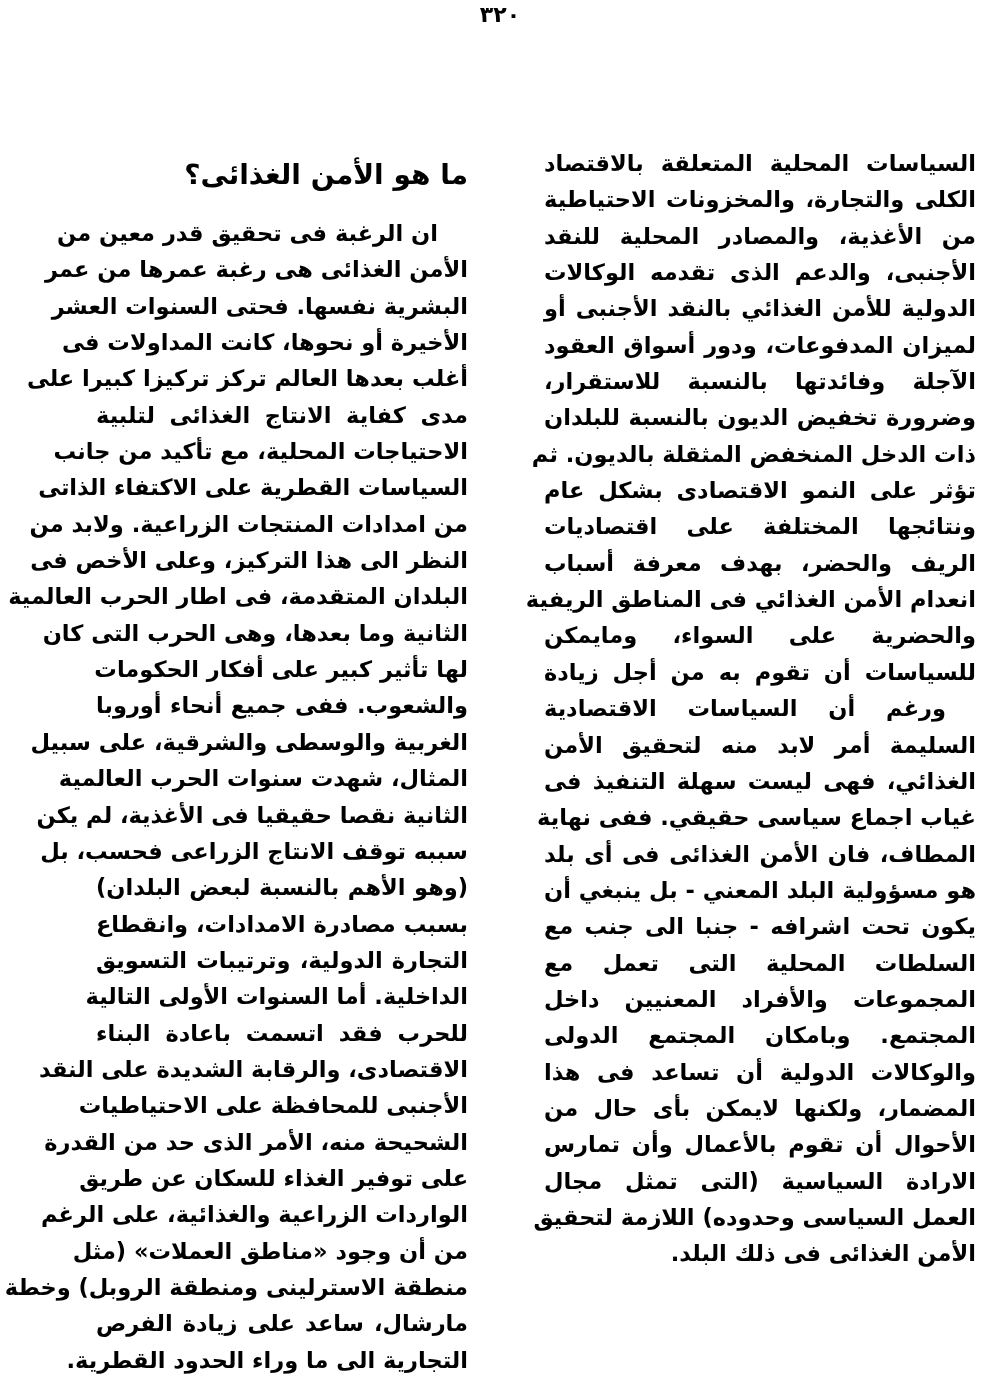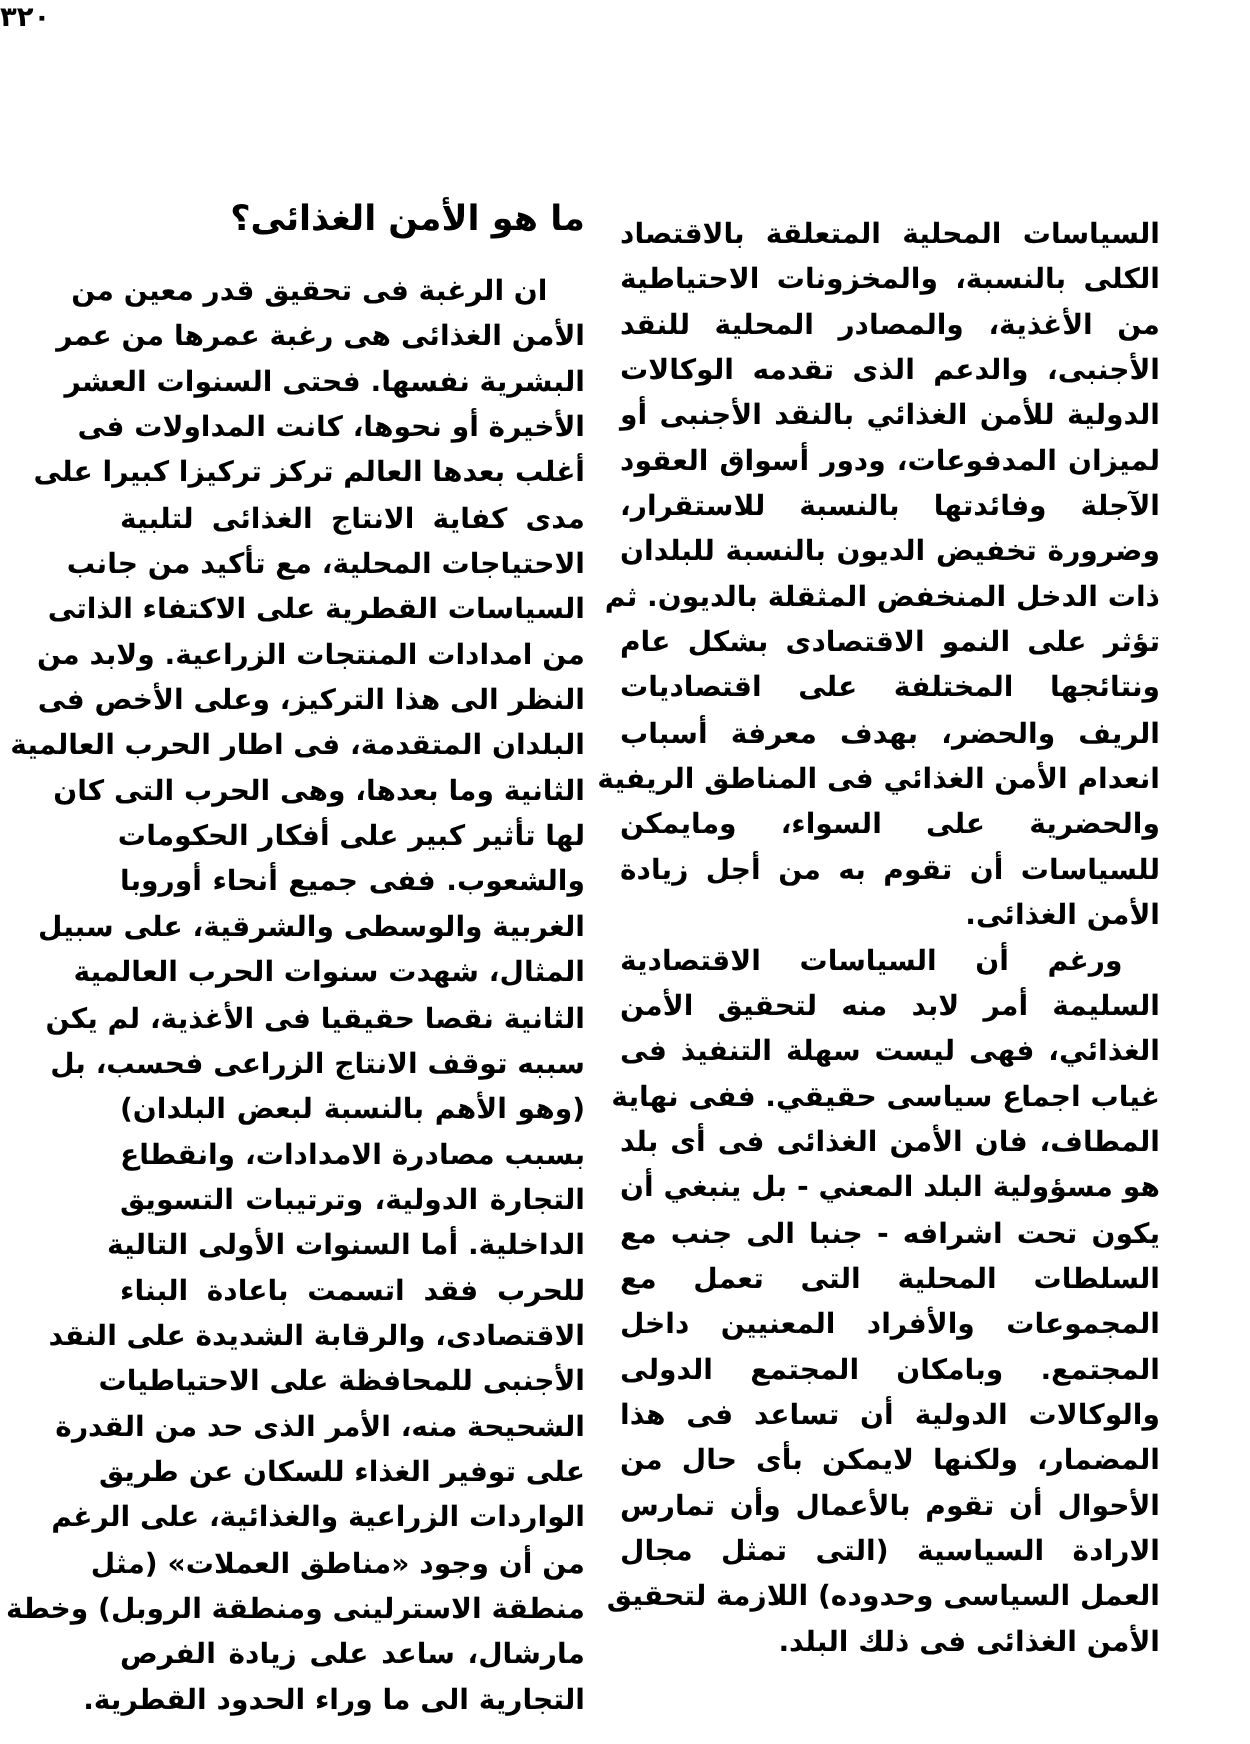--- a/index.html
+++ b/index.html
@@ -13,35 +13,34 @@
       position: relative;
       overflow: hidden;
       font-family: "DejaVu Sans", sans-serif;
       color: #000000;
     }
     .page-number {
       position: absolute;
       top: 2px;
       left: 0;
       width: 1000px;
-      text-align: left;
+      text-align: center;
       font-size: 22px;
       font-weight: bold;
       direction: rtl;
     }
     .column {
       position: absolute;
       direction: rtl;
       font-weight: bold;
     }
     .col-right {
-      left: 496px;
+      left: 544px;
       top: 145px;
       width: 432px;
-      margin-top: 24px;
     }
     .col-left {
       left: 96px;
       top: 155px;
       width: 372px;
     }
     .line {
       display: block;
       height: 36.35px;
       line-height: 36.35px;
@@ -71,35 +70,34 @@
     }
   </style>
 </head>
 <body>
 
 <div class="page-number">٣٢٠</div>
 
 <div class="column col-right">
   <div id="rc-p0">
       <span class="line">السياسات المحلية المتعلقة بالاقتصاد</span>
-      <span class="line">الكلى بالنسبة، والمخزونات الاحتياطية</span>
+      <span class="line">الكلى والتجارة، والمخزونات الاحتياطية</span>
       <span class="line">من الأغذية، والمصادر المحلية للنقد</span>
       <span class="line">الأجنبى، والدعم الذى تقدمه الوكالات</span>
       <span class="line">الدولية للأمن الغذائي بالنقد الأجنبى أو</span>
       <span class="line">لميزان المدفوعات، ودور أسواق العقود</span>
       <span class="line">الآجلة وفائدتها بالنسبة للاستقرار،</span>
       <span class="line">وضرورة تخفيض الديون بالنسبة للبلدان</span>
       <span class="line">ذات الدخل المنخفض المثقلة بالديون. ثم</span>
       <span class="line">تؤثر على النمو الاقتصادى بشكل عام</span>
       <span class="line">ونتائجها المختلفة على اقتصاديات</span>
       <span class="line">الريف والحضر، بهدف معرفة أسباب</span>
       <span class="line">انعدام الأمن الغذائي فى المناطق الريفية</span>
       <span class="line">والحضرية على السواء، ومايمكن</span>
       <span class="line">للسياسات أن تقوم به من أجل زيادة</span>
-      <span class="line last">الأمن الغذائى.</span>
     </div>
   <div id="rc-p1">
       <span class="line indent">ورغم أن السياسات الاقتصادية</span>
       <span class="line">السليمة أمر لابد منه لتحقيق الأمن</span>
       <span class="line">الغذائي، فهى ليست سهلة التنفيذ فى</span>
       <span class="line">غياب اجماع سياسى حقيقي. ففى نهاية</span>
       <span class="line">المطاف، فان الأمن الغذائى فى أى بلد</span>
       <span class="line">هو مسؤولية البلد المعني - بل ينبغي أن</span>
       <span class="line">يكون تحت اشرافه - جنبا الى جنب مع</span>
       <span class="line">السلطات المحلية التى تعمل مع</span>

